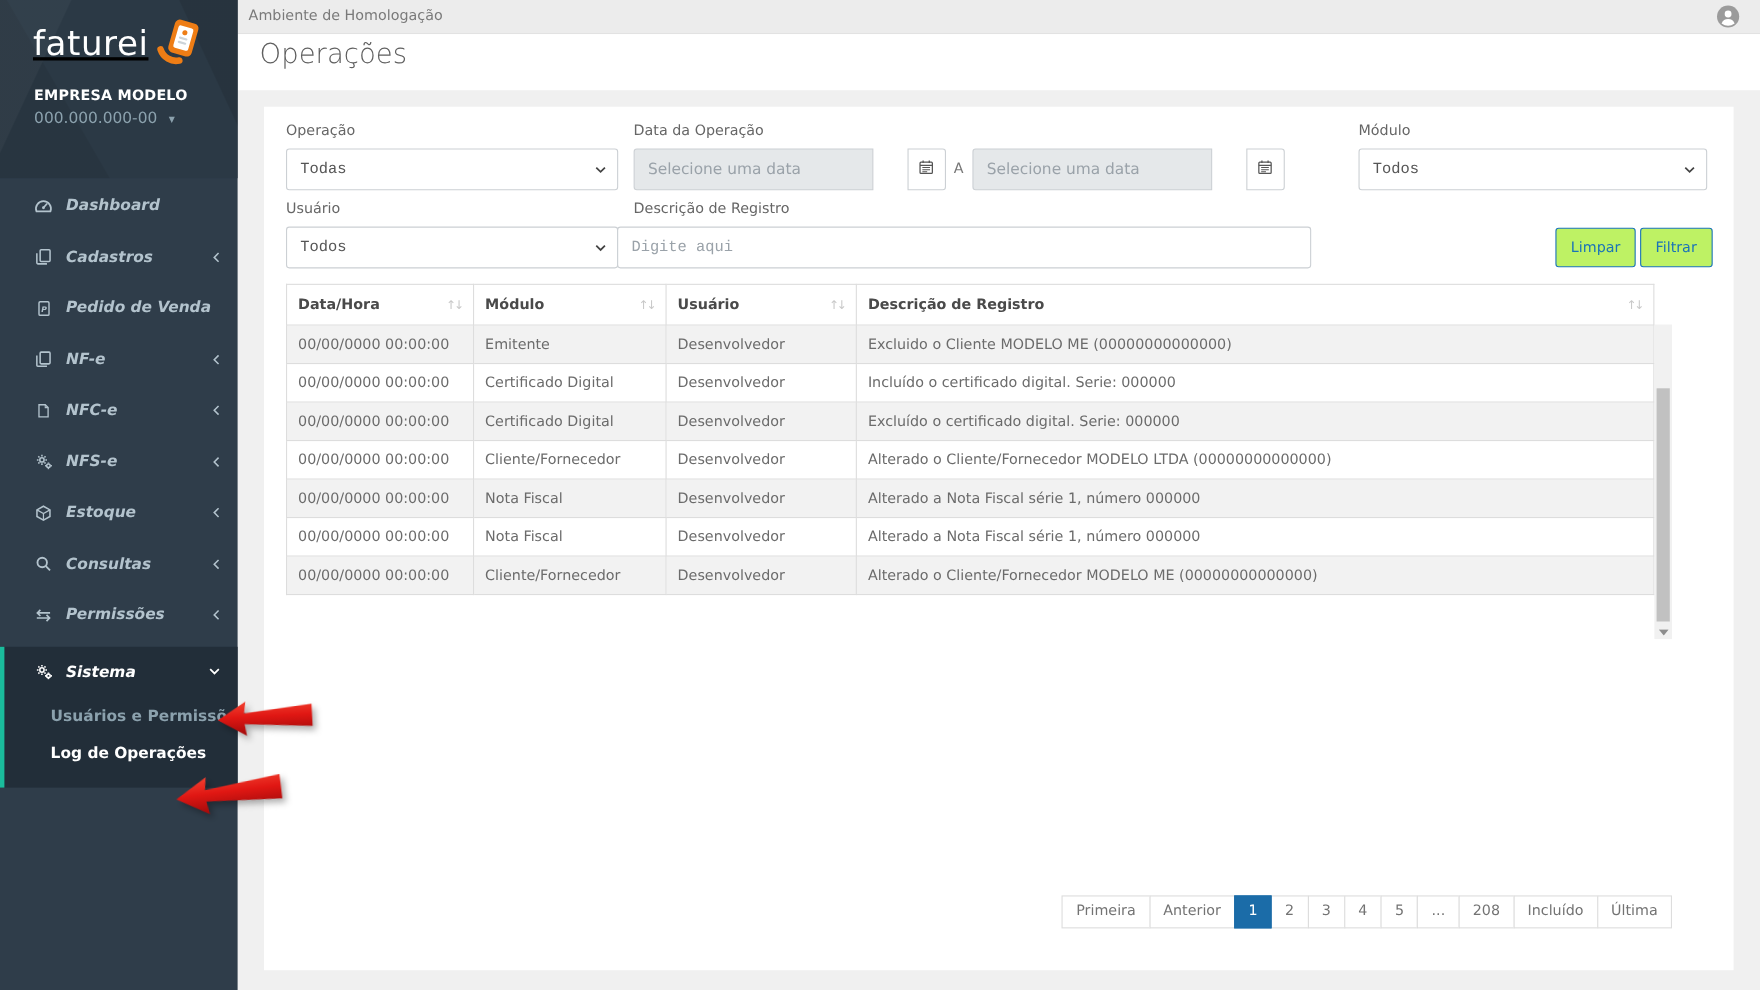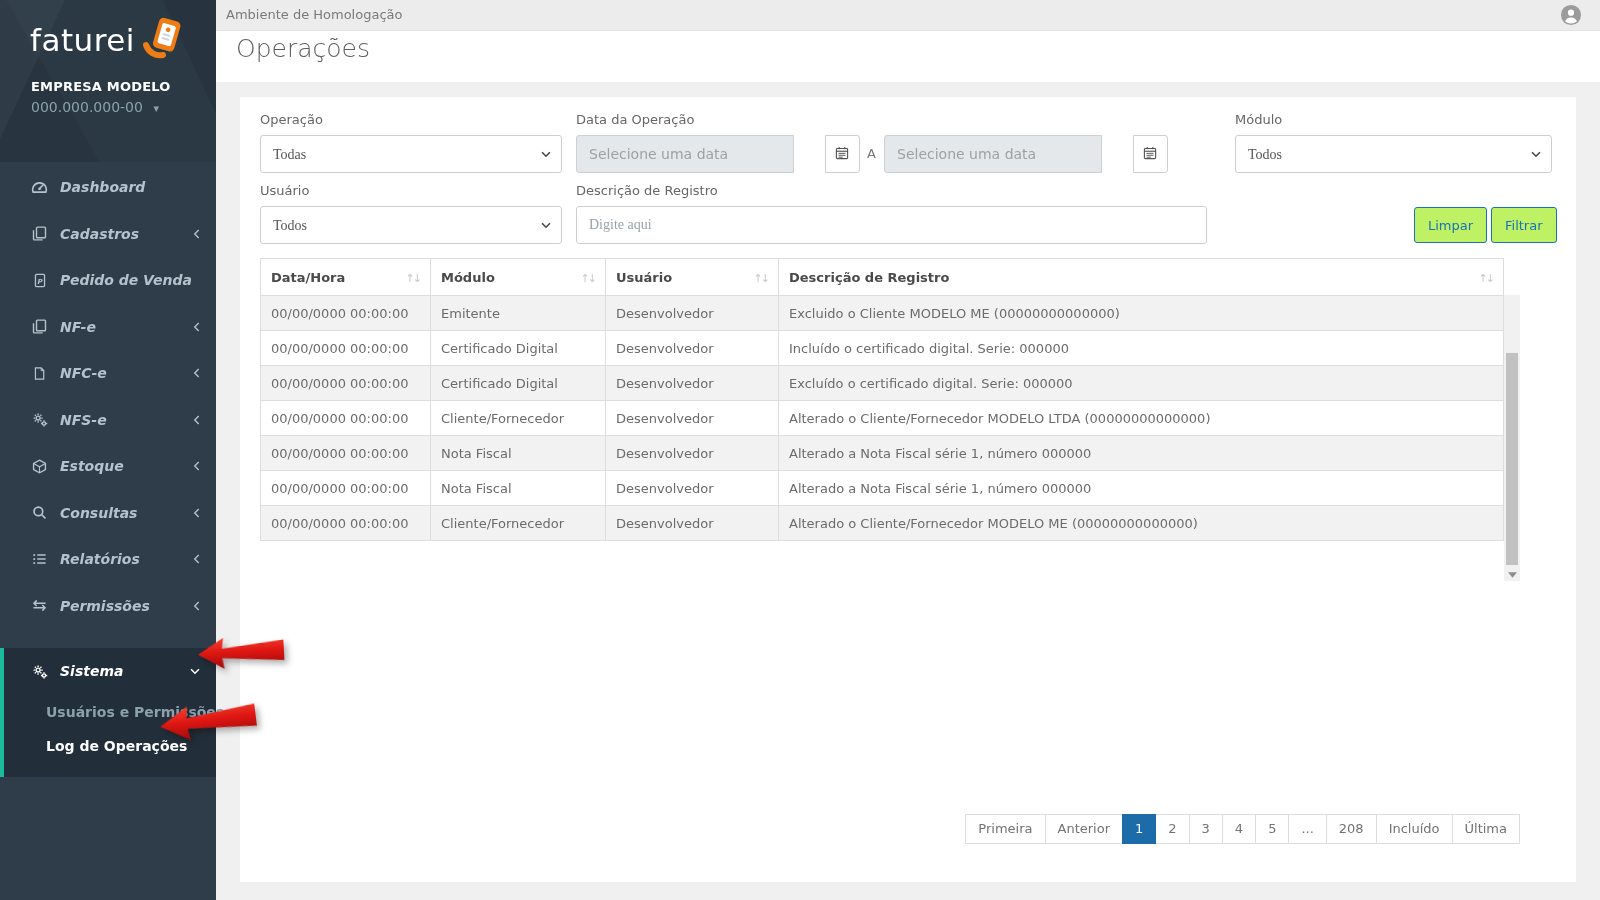--- a/index.html
+++ b/index.html
@@ -13,57 +13,57 @@
   
   .sidebar { position:absolute; left:0; top:0; width:216px; height:900px; background:#2f3d4a; z-index:5; }
   .sb-head {
     height:162px;
     background:
       linear-gradient(115deg, rgba(255,255,255,0.035) 22%, transparent 22.5%),
       linear-gradient(245deg, rgba(0,0,0,0.10) 18%, transparent 18.5%),
       linear-gradient(60deg, rgba(0,0,0,0.07) 32%, transparent 32.5%),
       #2b3945;
   }
-  .logo-row { display:flex; align-items:flex-start; padding:18px 0 0 30px; cursor:pointer; }
+  .logo-row { display:flex; align-items:flex-start; padding:18px 0 0 30px; cursor:pointer;text-decoration:underline; }
   .logo-text { color:#fff; font-size:31px; font-weight:400; letter-spacing:0.5px; line-height:44px; }
   .logo-ico { margin-left:4px; margin-top:-2px; }
   .company { padding:14px 0 0 31px; }
   .company-name { color:#fff; font-size:13px; font-weight:700; letter-spacing:0.2px; }
   .company-doc { color:#8ba1ad; font-size:14px; margin-top:5px; cursor:pointer; }
   .company-doc .caretg { font-size:11px; margin-left:6px; color:#8ba1ad; }
 
   .nav { position:absolute; top:164px; left:0; right:0; }
   .nav-item { height:46.5px; display:flex; align-items:center; padding:0 16px 0 30px;
     color:#b3c3cd; font-size:14px; font-weight:600; cursor:pointer;font-style:italic; }
   .nav-item .ico { width:19px; margin-right:11px; display:inline-flex; justify-content:center; color:#b3c3cd; flex:none; }
   .nav-item .lbl { flex:1; white-space:nowrap; }
   .nav-item .chev { color:#b3c3cd; display:inline-flex; }
 
-  .nav-active-block { background:#222e39; border-left:4px solid #1abc9c; margin-top:19px; padding-bottom:14px; }
+  .nav-active-block { background:#222e39; border-left:4px solid #1abc9c; margin-top:5px; padding-bottom:14px; }
   .nav-active-block .nav-item { padding-left:26px; color:#fff; }
   .nav-active-block .nav-item .ico { color:#fff; }
   .nav-active-block .nav-item .chev { color:#fff; }
   .sub-item { padding:9px 10px 9px 42px; font-size:14px; font-weight:600; color:#8ba1ad; cursor:pointer; white-space:nowrap; }
   .sub-item.active { color:#fff; font-weight:700; }
 
   
   .topbar { position:absolute; left:216px; top:0; width:1384px; height:31px; background:#ececec;
     border-bottom:1px solid #e2e2e2; color:#7a7a7a; font-size:13px; line-height:30px; padding-left:10px; z-index:4; }
   .avatar-btn { position:absolute; right:18px; top:4px; width:22px; height:22px; cursor:pointer; line-height:0; }
   .title-band { position:absolute; left:216px; top:31px; width:1384px; height:51px; background:#fff; z-index:4; }
   .page-title { margin:0; padding:1px 0 0 20px; font-size:25px; font-weight:300; color:#5f5f5f; line-height:34px; }
 
   
   .card { position:absolute; left:240px; top:97px; width:1336px; height:785px; background:#fff; z-index:3; }
 
   .f-label { position:absolute; font-size:13px; color:#666; }
   .ctl-pos { position:absolute; height:38px; }
   select.ctl, .text-ctl {
     width:100%; height:100%; border:1px solid #ccd0d4; border-radius:3px; background:#fff;
-    font-size:14px; color:#555; padding:4px 12px; font-family:Liberation Serif, serif;
+    font-size:14px; color:#555; padding:4px 12px; font-family:Liberation Mono, monospace;
   }
   select.ctl { appearance:none; -webkit-appearance:none; -moz-appearance:none; padding-right:30px; }
   .sel-chev { position:absolute; right:11px; top:16px; pointer-events:none; color:#444; line-height:0; }
   .text-ctl::placeholder, .date-ctl::placeholder { color:#9aa2a9; }
   .date-group { display:flex;gap:32px; }
   .date-ctl { width:244px; height:38px; border:1px solid #ccd0d4; border-radius:3px 0 0 3px;
     background:#e5e8ea; color:#8b949b; font-size:14px; padding:0 12px; font-family:inherit; }
   .date-addon { width:40px; height:38px; border:1px solid #ccd0d4; margin-left:-1px; border-radius:0 3px 3px 0;
     background:#fff; display:flex; align-items:center; justify-content:center; color:#555; cursor:pointer; }
   .sep-a { position:absolute; color:#777; font-size:13px; }
@@ -227,42 +227,20 @@
           </span>
           <span class="lbl">Consultas</span>
           <span class="chev">
             <svg viewBox="0 0 8 11" width="7" height="10">
               <path d="M6.5 1 2 5.5 6.5 10" fill="none" stroke="currentColor" stroke-width="1.6"></path>
             </svg>
           </span>
         </div>
         <div class="nav-item">
           <span class="ico">
-            <svg viewBox="0 0 16 16" width="15" height="14">
-              <g stroke="currentColor" stroke-width="1.7">
-                <line x1="5.4" y1="3.4" x2="15" y2="3.4"></line>
-                <line x1="5.4" y1="8" x2="15" y2="8"></line>
-                <line x1="5.4" y1="12.6" x2="15" y2="12.6"></line>
-              </g>
-              <g fill="currentColor">
-                <rect x="1" y="2.5" width="2" height="2"></rect>
-                <rect x="1" y="7.1" width="2" height="2"></rect>
-                <rect x="1" y="11.7" width="2" height="2"></rect>
-              </g>
-            </svg>
-          </span>
-          <span class="lbl">Relatórios</span>
-          <span class="chev">
-            <svg viewBox="0 0 8 11" width="7" height="10">
-              <path d="M6.5 1 2 5.5 6.5 10" fill="none" stroke="currentColor" stroke-width="1.6"></path>
-            </svg>
-          </span>
-        </div>
-        <div class="nav-item">
-          <span class="ico">
             <svg viewBox="0 0 16 14" width="15" height="13" fill="none" stroke="currentColor" stroke-width="1.6">
               <path d="M14.5 4.5h-12M5 1.5l-3 3 3 3"></path>
               <path d="M1.5 9.5h12M11 6.5l3 3-3 3"></path>
             </svg>
           </span>
           <span class="lbl">Permissões</span>
           <span class="chev">
             <svg viewBox="0 0 8 11" width="7" height="10">
               <path d="M6.5 1 2 5.5 6.5 10" fill="none" stroke="currentColor" stroke-width="1.6"></path>
             </svg>
@@ -371,21 +349,21 @@
   <div class="ctl-pos" style="left:20px;top:109px;width:302px">
     <select class="ctl">
       <option>Todos</option>
     </select>
     <span class="sel-chev"><svg viewBox="0 0 11 8" width="10" height="7">
           <path d="M1 1.5 5.5 6 10 1.5" fill="none" stroke="currentColor" stroke-width="1.8"></path>
         </svg></span>
   </div>
 
   <label class="f-label" style="left:336px;top:86px">Descrição de Registro</label>
-  <div class="ctl-pos" style="left:336px;top:109px;width:631px">
+  <div class="ctl-pos" style="left:321px;top:109px;width:631px">
     <input class="text-ctl" placeholder="Digite aqui" style="">
   </div>
 
   <button class="btn-line" style="left:1174px;top:110px">Limpar</button>
   <button class="btn-line" style="left:1251px;top:110px">Filtrar</button>
 
   <div class="table-wrap">
     <table class="log">
       <colgroup>
           <col style="width:170px">

